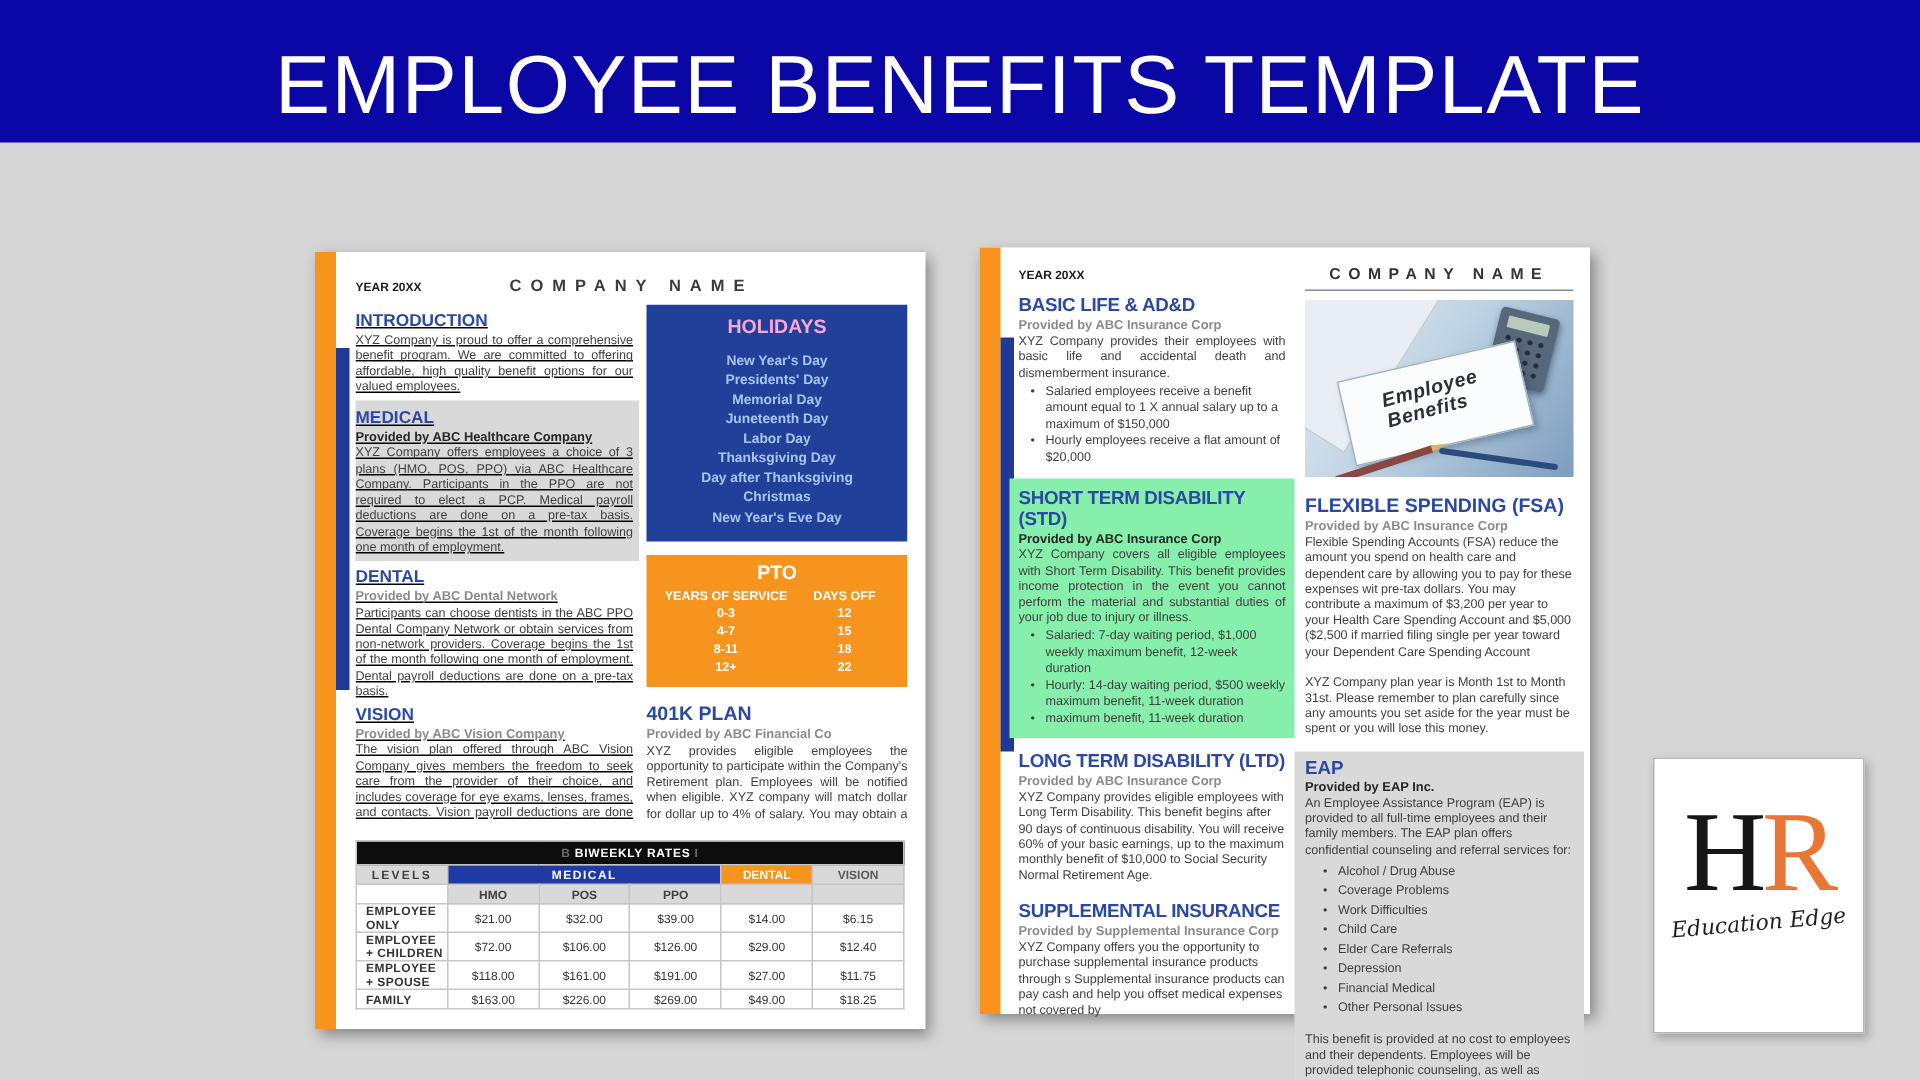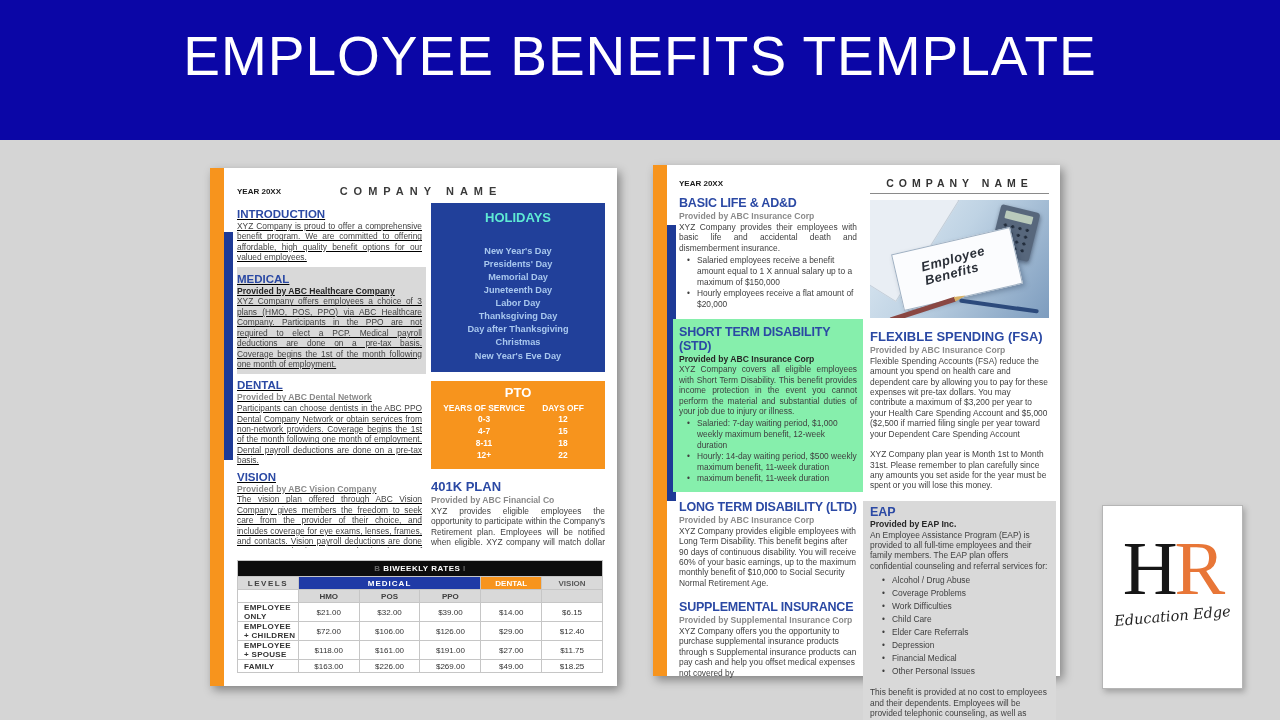--- a/index.html
+++ b/index.html
@@ -2,21 +2,21 @@
 <html><head>
 <meta charset="utf-8">
 <style>
   * { margin:0; padding:0; box-sizing:border-box; }
   html,body { width:1280px; height:720px; }
   body { font-family:"Liberation Sans", sans-serif; }
 
   .stage { position:relative; width:1280px; height:720px; background:#d5d5d5; overflow:hidden; }
 
   
-  .banner { position:absolute; top:0; left:0; width:1280px; height:140px; background:#0b06a6; }
+  .banner { position:absolute; top:0; left:0; width:1280px; height:95px; background:#0b06a6; }
   .banner h1 { color:#ffffff; font-size:55px; font-weight:400; letter-spacing:1px;
                text-align:center; line-height:112px; }
 
   
   .page { position:absolute; background:#ffffff; box-shadow:3px 4px 9px rgba(0,0,0,.38); }
   .bar-orange { position:absolute; left:0; top:0; bottom:0; width:14px; background:#f7941d; }
   .bar-blue   { position:absolute; left:14px; width:9px; background:#1e3a96; }
 
   .sec-h  { color:#2b49a4; font-weight:bold; }
   .provider      { font-size:8.6px; font-weight:bold; color:#8a8a8a; line-height:1.25; }
@@ -36,21 +36,21 @@
   .lp-meta  { position:relative; height:17px; margin-top:3px; }
   .lp-year  { position:absolute; left:0; top:3px; font-size:8px; font-weight:bold; color:#1a1a1a; }
   .lp-company { text-align:center; font-size:11px; font-weight:bold; letter-spacing:6px; color:#3b3b3b; padding-top:1px; }
   .lp-cols { display:flex; gap:9px; height:345px; overflow:hidden; margin-top:2px; }
   .lp-col-l { width:185px;text-decoration:underline; }
   .lp-col-r { flex:1; }
   .lp-col-l .sec-h { font-size:11.5px; margin:5px 0 1px; }
   .graybox { background:#d9d9d9; padding:1px 4px 5px 4px; margin:4px -4px 0 -4px; }
 
   .holidays { background:#21409a; text-align:center; padding:7px 4px 9px; }
-  .holidays .h-title { color:#5eead4; font-size:13px; font-weight:bold; margin-bottom:20px; }
+  .holidays .h-title { color:#f9a8d4; font-size:13px; font-weight:bold; margin-bottom:9px; }
   .holidays ul { list-style:none; }
   .holidays li { color:#a8c7ee; font-size:9.2px; font-weight:bold; line-height:1.42; }
 
   .pto { background:#f7941d; margin-top:9px; padding:4px 8px 8px; }
   .pto .h-title { color:#ffffff; font-size:13px; font-weight:bold; text-align:center; margin-bottom:3px; }
   .pto-row { display:flex; }
   .pto-row .c1 { width:57%; text-align:center; }
   .pto-row .c2 { width:43%; text-align:center; }
   .pto-head { color:#ffffff; font-size:8.4px; font-weight:bold; }
   .pto-val  { color:#ffffff; font-size:8.4px; font-weight:bold; line-height:1.45; }

